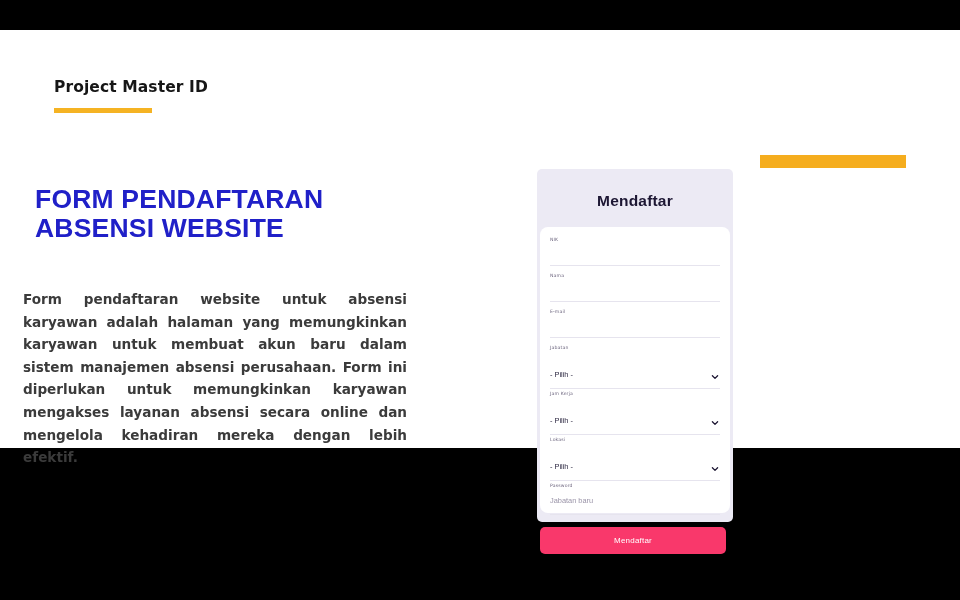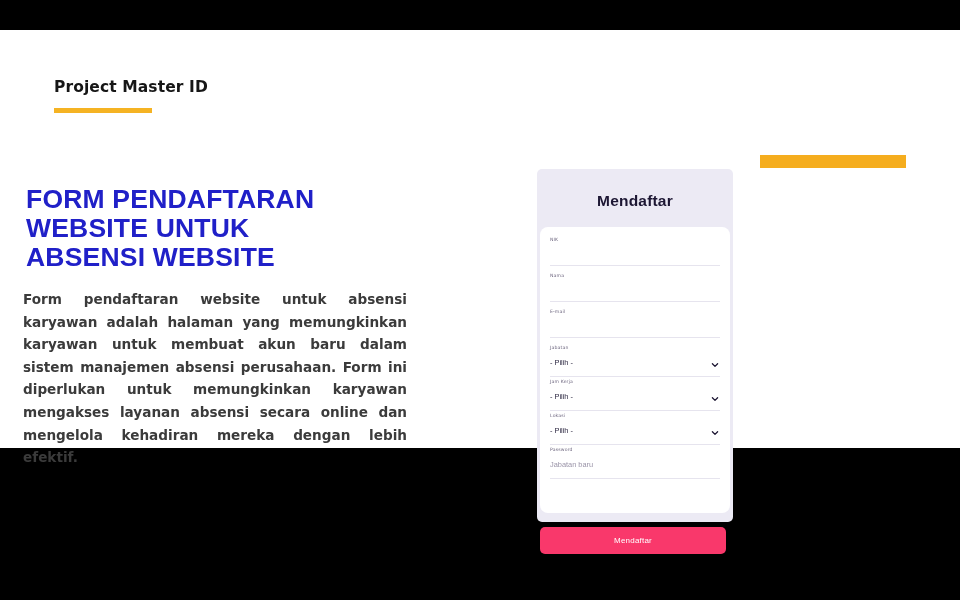--- a/index.html
+++ b/index.html
@@ -68,21 +68,21 @@
     left: 760px;
     top: 125px;
     width: 146px;
     height: 13px;
     background: #f5ad1e;
   }
 
   
   .headline {
     position: absolute;
-    left: 26px;
+    left: 35px;
     top: 155px;
     width: 420px;
     font-family: "Liberation Sans", sans-serif;
     font-size: 26.5px;
     font-weight: bold;
     line-height: 29px;
     color: #2020c8;
     letter-spacing: 0.2px;
   }
   .headline .hl-line { display: block; white-space: nowrap; }
@@ -149,21 +149,21 @@
   .field-input {
     height: 21px;
     line-height: 21px;
     font-family: "Liberation Sans", sans-serif;
     font-size: 7.4px;
     color: #2b2640;
   }
   .field-input.placeholder { color: #9a94a8; }
   .field-input.empty { color: transparent; }
 
-  .field-select .field-input { padding-right: 14px; }
+  .field-select .field-input { padding-right: 14px; margin-top: 12px; }
   .chevron-icon {
     position: absolute;
     right: 1px;
     bottom: 7px;
     width: 8px;
     height: 8px;
     display: block;
   }
   .chevron-icon svg { display: block; }
 
@@ -208,21 +208,20 @@
 
     <div class="brand-block">
       <div class="brand-title">Project Master ID</div>
       <div class="brand-rule"></div>
     </div>
 
     <div class="accent-bar"></div>
 
     <div class="headline">
       <span class="hl-line">FORM PENDAFTARAN</span>
-      <span class="hl-line">WEBSITE UNTUK</span>
       <span class="hl-line">ABSENSI WEBSITE</span>
     </div>
 
     <div class="body-copy">
       <span>Form pendaftaran website untuk absensi karyawan adalah halaman yang memungkinkan karyawan untuk membuat akun baru dalam sistem manajemen absensi perusahaan. Form ini diperlukan untuk memungkinkan karyawan mengakses layanan absensi secara online dan mengelola kehadiran mereka dengan lebih efektif.</span>
     </div>
 
     <div class="form-card">
       <div class="form-card-title">Mendaftar</div>
 

